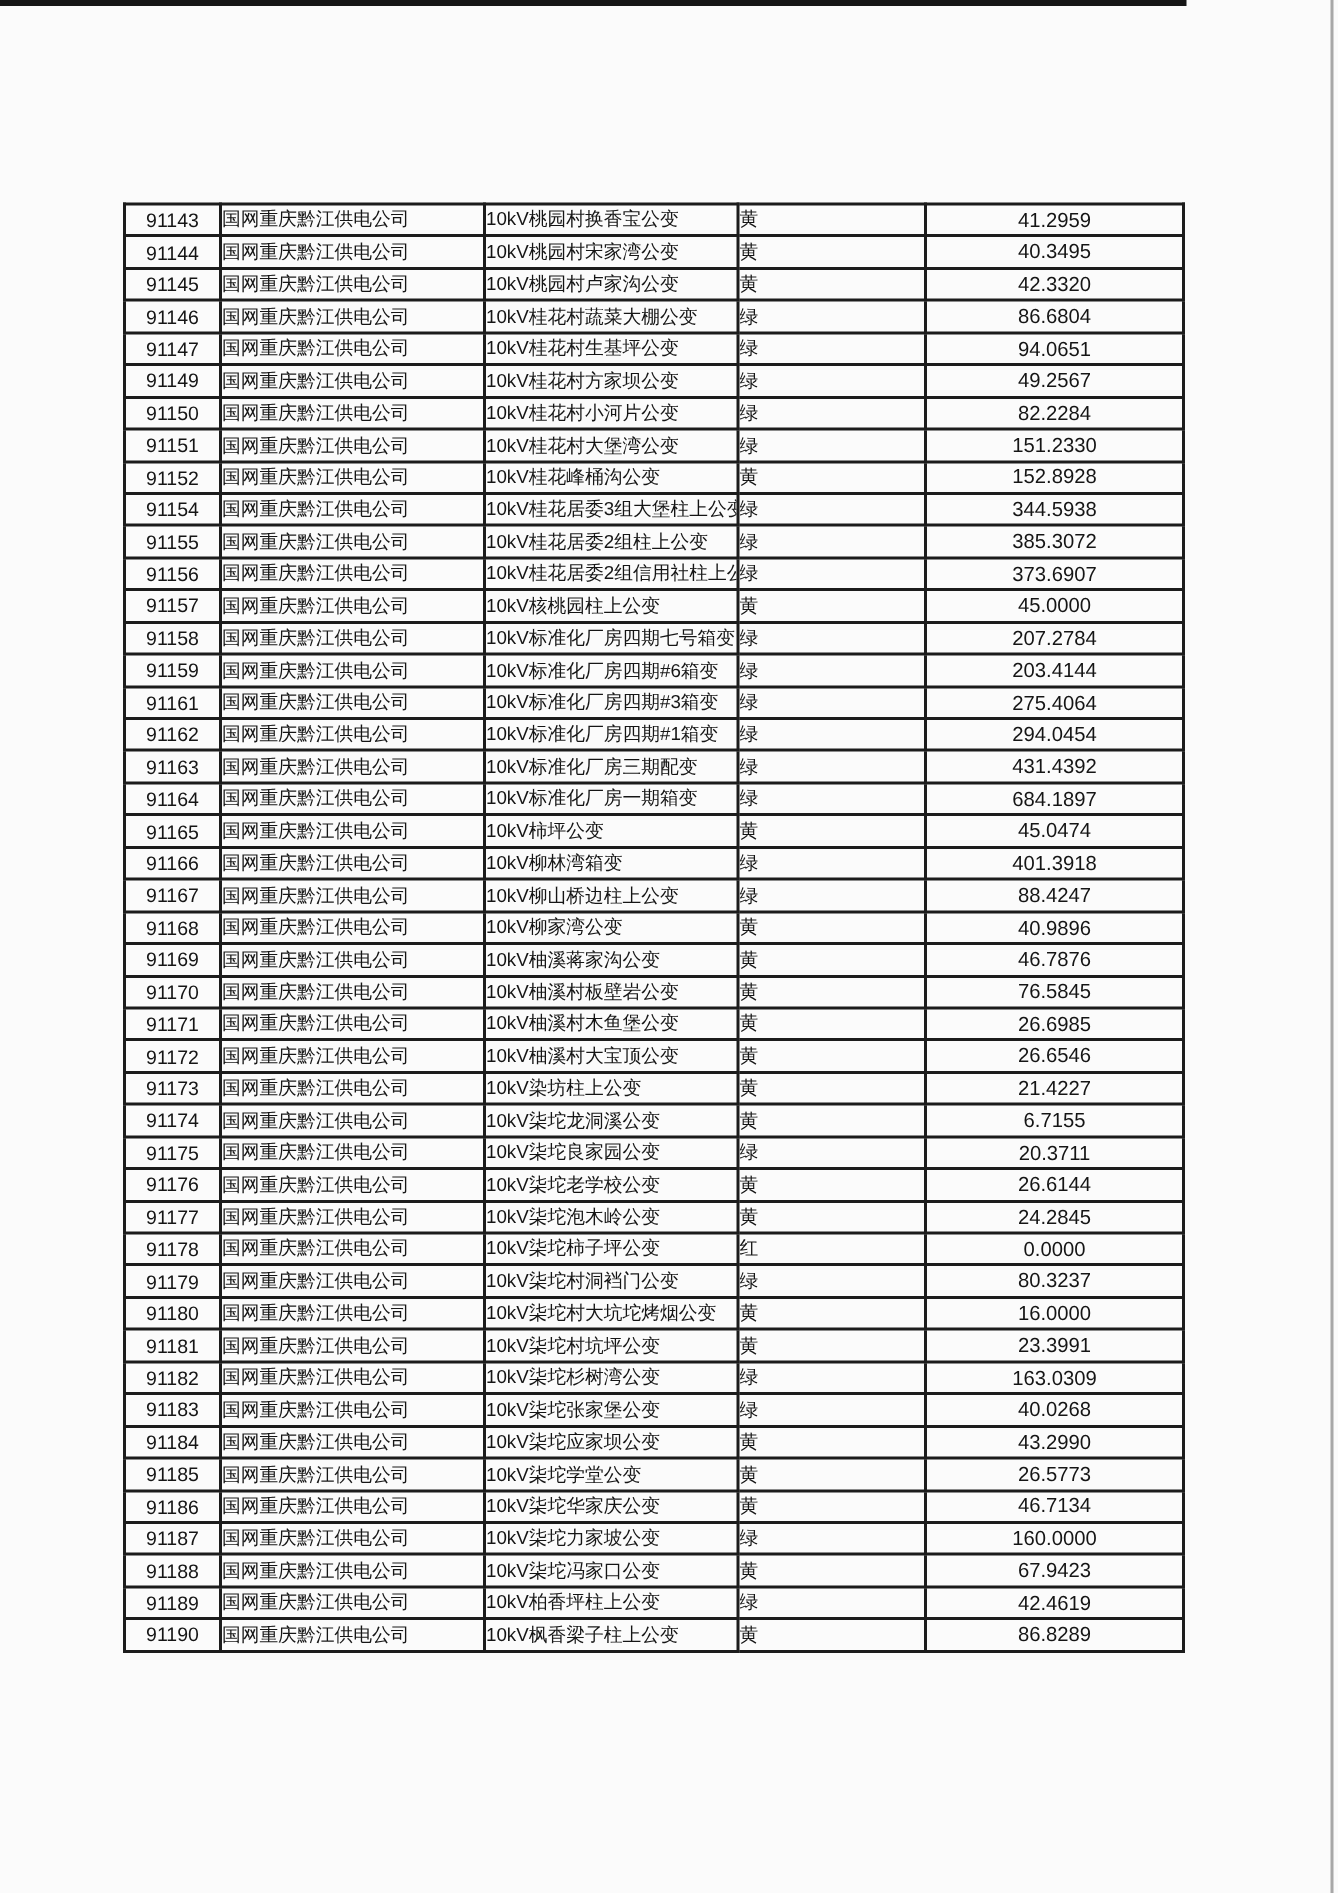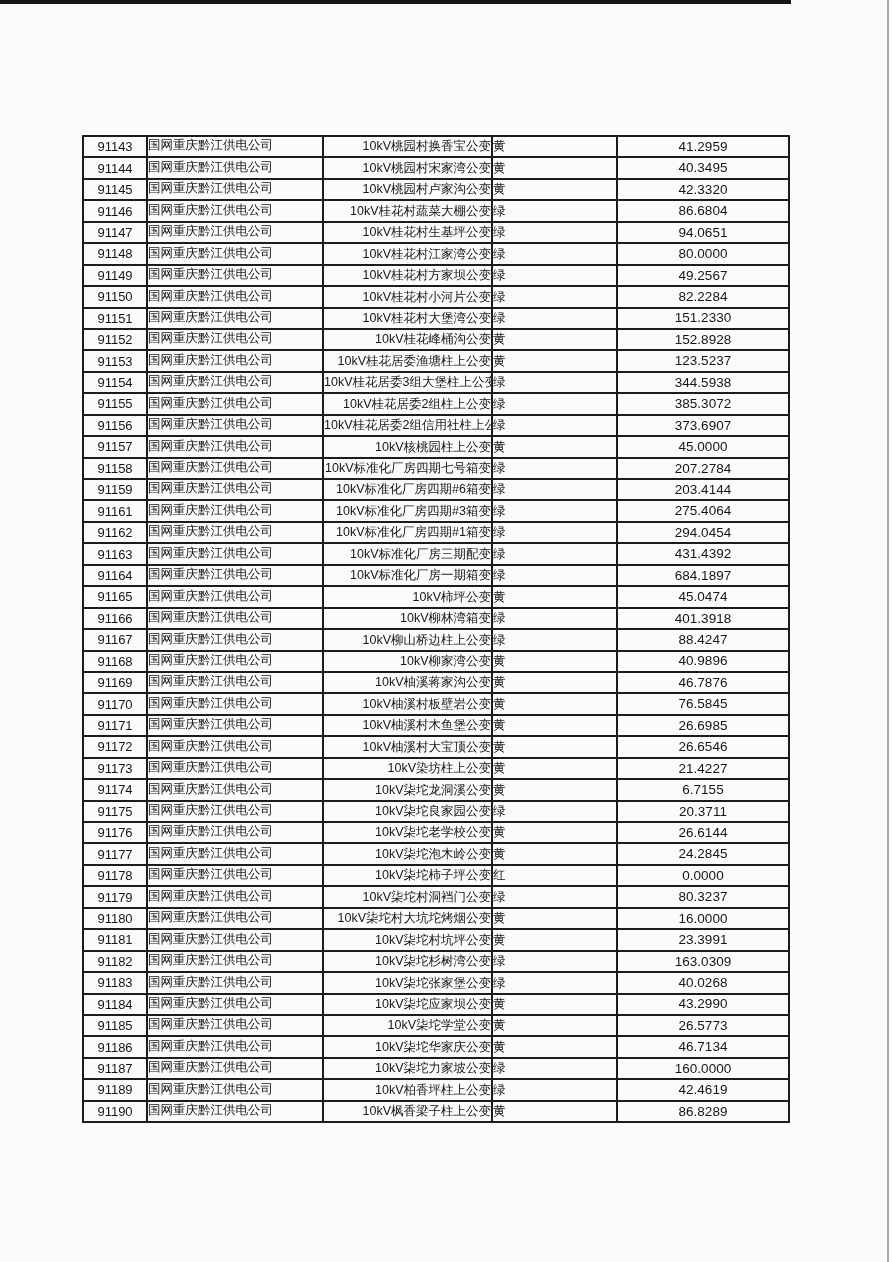--- a/index.html
+++ b/index.html
@@ -45,22 +45,22 @@
   table.grid td {
     border: 2px solid #1c1c1c;
     height: 19.45px;
     padding: 0;
     vertical-align: middle;
     white-space: nowrap;
     overflow: hidden;
     line-height: 1;
   }
   td.c-id     { width: 64px;  text-align: center; font-size: 13px; }
-  td.c-company{ width: 176px; text-align: left; padding-left: 3px; font-size: 12.5px; font-family: Liberation Mono, monospace; }
-  td.c-name   { width: 169px; text-align: right; padding-left: 3px; font-size: 12.5px; }
+  td.c-company{ width: 176px; text-align: left; padding-left: 3px; font-size: 12.5px; }
+  td.c-name   { width: 169px; text-align: left; padding-left: 3px; font-size: 12.5px; }
   td.c-status { width: 125px; text-align: left; padding-left: 4px; font-size: 12.5px; }
   td.c-value  { width: 172px; text-align: center; font-size: 13.5px; }
 </style>
 </head>
 <body>
 
 <div class="page">
   <div class="top-border"></div>
   <div class="right-edge"></div>
 
@@ -107,27 +107,20 @@
         </tr>
 
         <tr>
           <td class="c-id">91147</td>
           <td class="c-company">国网重庆黔江供电公司</td>
           <td class="c-name">10kV桂花村生基坪公变</td>
           <td class="c-status">绿</td>
           <td class="c-value">94.0651</td>
         </tr>
 
-        <tr>
-          <td class="c-id">91148</td>
-          <td class="c-company">国网重庆黔江供电公司</td>
-          <td class="c-name">10kV桂花村江家湾公变</td>
-          <td class="c-status">绿</td>
-          <td class="c-value">80.0000</td>
-        </tr>
 
         <tr>
           <td class="c-id">91149</td>
           <td class="c-company">国网重庆黔江供电公司</td>
           <td class="c-name">10kV桂花村方家坝公变</td>
           <td class="c-status">绿</td>
           <td class="c-value">49.2567</td>
         </tr>
 
         <tr>
@@ -147,27 +140,20 @@
         </tr>
 
         <tr>
           <td class="c-id">91152</td>
           <td class="c-company">国网重庆黔江供电公司</td>
           <td class="c-name">10kV桂花峰桶沟公变</td>
           <td class="c-status">黄</td>
           <td class="c-value">152.8928</td>
         </tr>
 
-        <tr>
-          <td class="c-id">91153</td>
-          <td class="c-company">国网重庆黔江供电公司</td>
-          <td class="c-name">10kV桂花居委渔塘柱上公变</td>
-          <td class="c-status">黄</td>
-          <td class="c-value">123.5237</td>
-        </tr>
 
         <tr>
           <td class="c-id">91154</td>
           <td class="c-company">国网重庆黔江供电公司</td>
           <td class="c-name">10kV桂花居委3组大堡柱上公变</td>
           <td class="c-status">绿</td>
           <td class="c-value">344.5938</td>
         </tr>
 
         <tr>
@@ -420,20 +406,27 @@
         </tr>
 
         <tr>
           <td class="c-id">91187</td>
           <td class="c-company">国网重庆黔江供电公司</td>
           <td class="c-name">10kV柒坨力家坡公变</td>
           <td class="c-status">绿</td>
           <td class="c-value">160.0000</td>
         </tr>
 
+        <tr>
+          <td class="c-id">91188</td>
+          <td class="c-company">国网重庆黔江供电公司</td>
+          <td class="c-name">10kV柒坨冯家口公变</td>
+          <td class="c-status">黄</td>
+          <td class="c-value">67.9423</td>
+        </tr>
 
         <tr>
           <td class="c-id">91189</td>
           <td class="c-company">国网重庆黔江供电公司</td>
           <td class="c-name">10kV柏香坪柱上公变</td>
           <td class="c-status">绿</td>
           <td class="c-value">42.4619</td>
         </tr>
 
         <tr>

